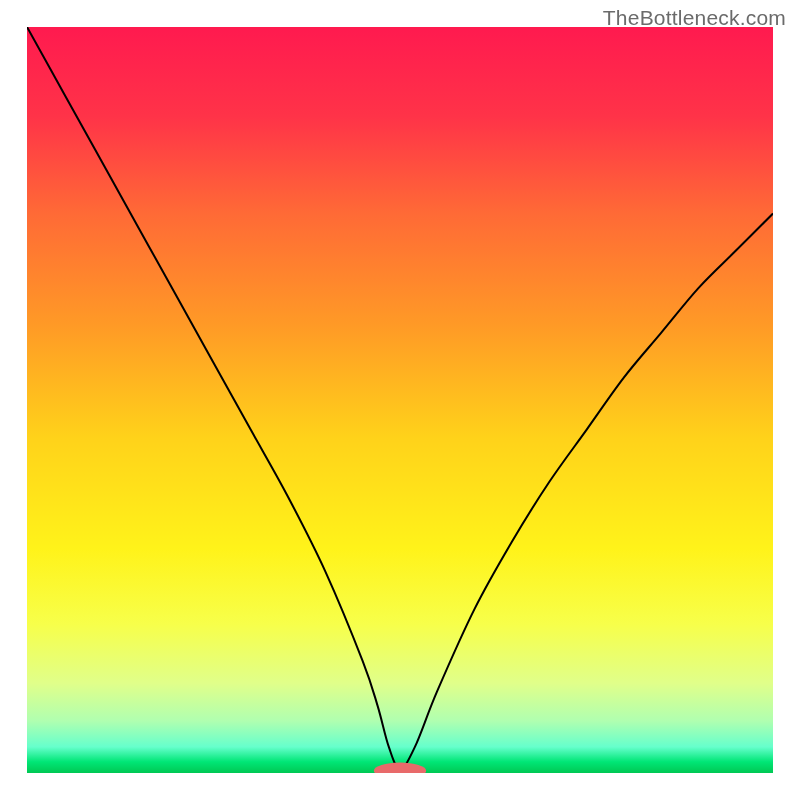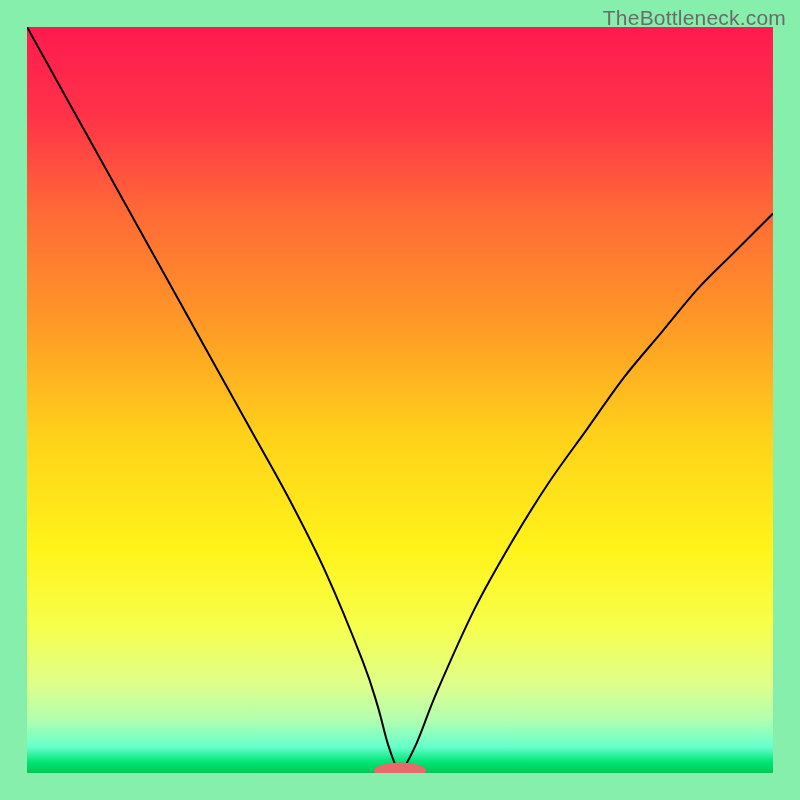--- a/index.html
+++ b/index.html
@@ -10,21 +10,21 @@
     overflow: hidden;
     background: #000;
     font-family: Arial, Helvetica, sans-serif;
   }
   .frame {
     position: absolute;
     left: 0;
     top: 0;
     width: 800px;
     height: 800px;
-    background: #86efac;
+    background: #ffffff;
   }
   .plot-area {
     position: absolute;
     left: 27px;
     top: 27px;
     width: 746px;
     height: 746px;
     overflow: hidden;
   }
   .gradient-bg {

